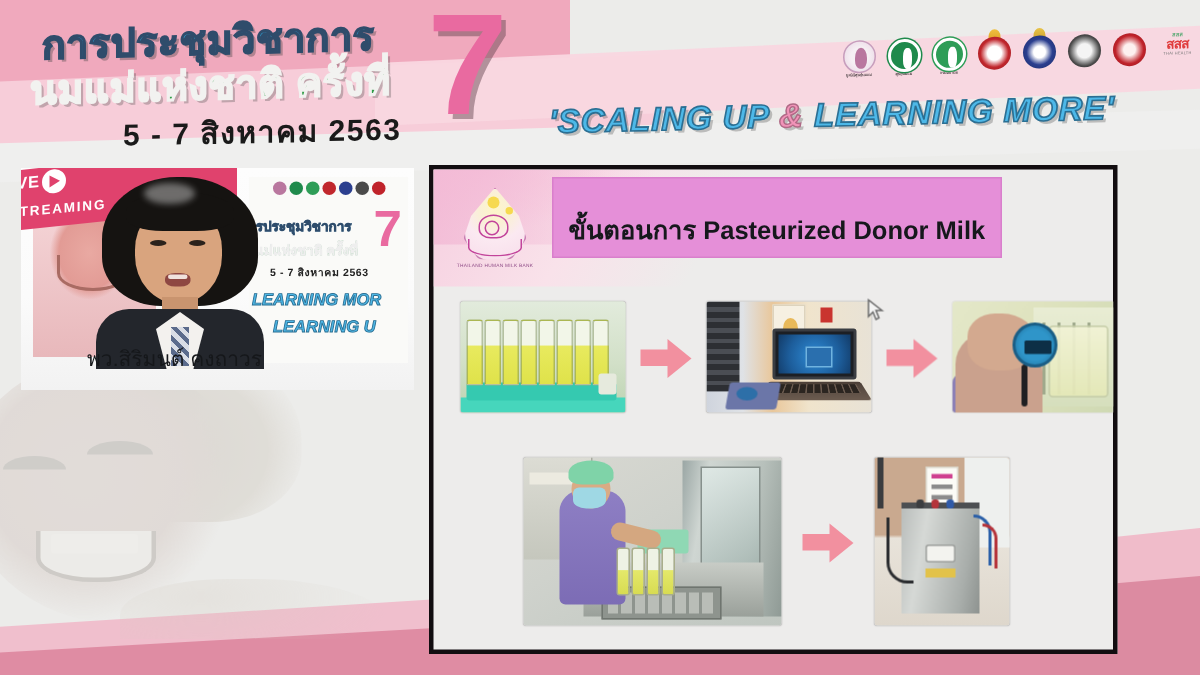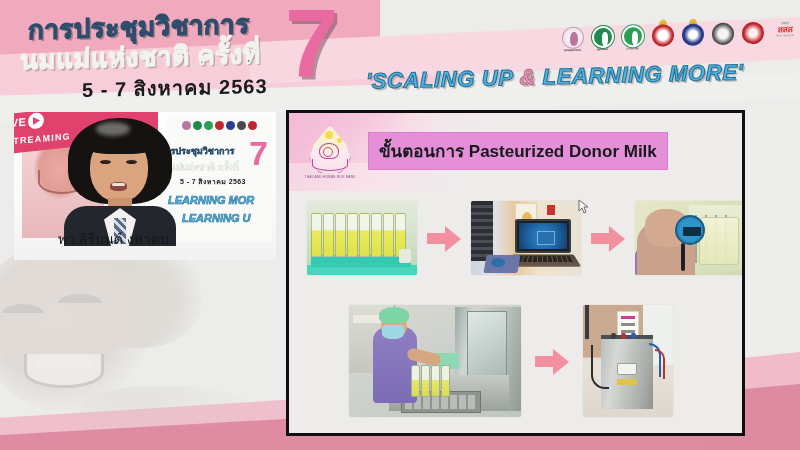--- a/index.html
+++ b/index.html
@@ -295,24 +295,24 @@
   .drop-arms{
     position:absolute; left:11px; top:38px; width:36px; height:12px;
     border:1.5px solid #c2449b; border-top:none;
     border-radius:0 0 50% 50%;
   }
   .drop-txt{
     position:absolute; left:0; top:54px; width:58px; text-align:center;
     font-size:3.2px; color:#8e4a86; letter-spacing:.2px;
   }
   .panel-title{
-    position:absolute; left:79px; top:19px; z-index:3;
+    position:absolute; left:79px; top:5px; z-index:3;
     background:#e58fd8;
     border:1px solid #d97fcc;
-    padding:4px 10px 5px;
+    padding:20px 10px 5px;
     font-size:17px; font-weight:bold; color:#16181c;
     white-space:nowrap;
   }
 
   
   .prow{ position:absolute; display:flex; align-items:center; }
   .prow1{ left:18px; top:88px; gap:10px; }
   .prow2{ left:60px; top:192px; gap:14px; }
   .photo{ position:relative; overflow:hidden; border-radius:2px; box-shadow:0 0 1px rgba(0,0,0,.25); }
   .arrow{
@@ -506,21 +506,21 @@
       </div>
       <div class="vip-t1">การประชุมวิชาการ</div>
       <div class="vip-t2">นมแม่แห่งชาติ ครั้งที่</div>
       <div class="vip-7">7</div>
       <div class="vip-date">5 - 7 สิงหาคม 2563</div>
       <div class="vip-s1">LEARNING MOR</div>
       <div class="vip-s2">LEARNING U</div>
     </div>
   </div>
 
-  <div class="speaker-name">พว.สิริมนต์  งหาคม</div>
+  <div class="speaker-name">พว.สิริมนต์  คงถาวร</div>
 
   <div class="panel">
     <div class="panel-grad"></div>
     <div class="panel-grad2"></div>
 
     <div class="droplet">
       <div class="drop-shape"></div>
       <div class="drop-dot1"></div>
       <div class="drop-dot2"></div>
       <div class="drop-baby"></div>

